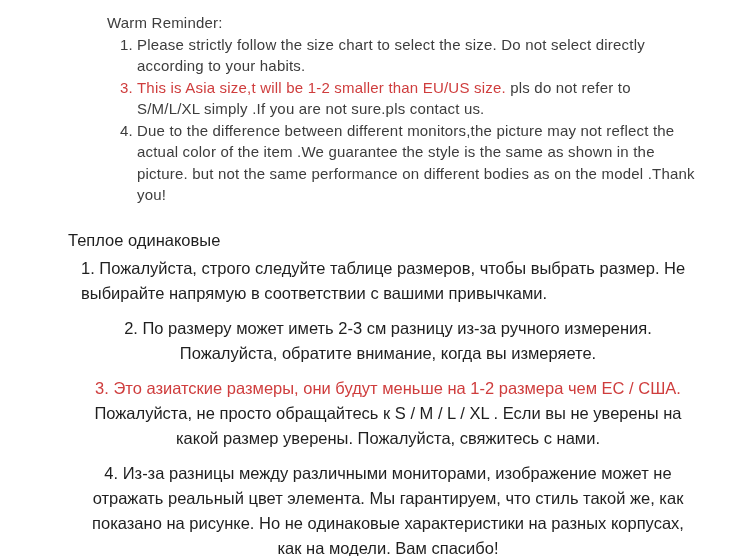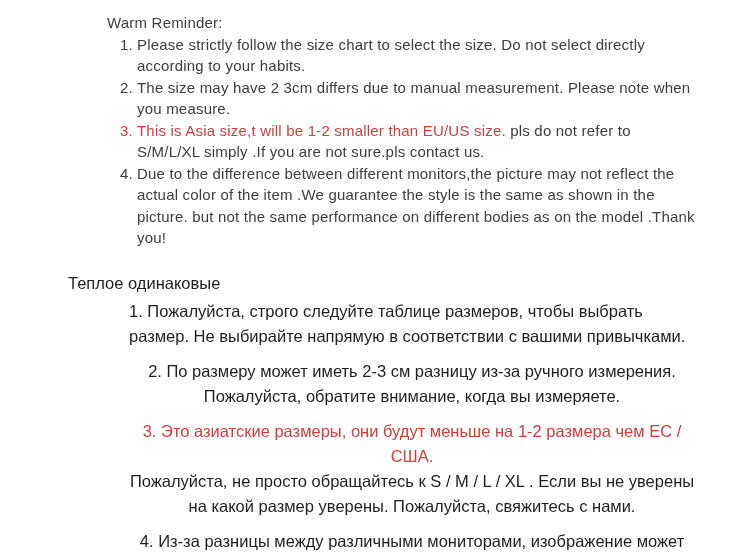--- a/index.html
+++ b/index.html
@@ -61,42 +61,40 @@
   .ru-title {
     font-size: 16.5px;
     font-weight: normal;
   }
   .ru-body {
     padding-left: 13px;
     max-width: 645px;
   }
   .ru-item {
     margin-top: 3px;
-    margin-left: 48px;
   }
   .ru-item + .ru-item {
     margin-top: 10px;
     text-align: center;
   }
   .ru-item-4 {
     margin-top: 12px;
   }
 
   .red { color: var(--red); }
 </style>
 </head>
 <body>
 
 <div class="page">
 
   <section class="en">
     <h2 class="en-title">Warm Reminder:</h2>
     <ol class="en-list">
       <li class="en-item"><span class="num">1.</span><span>Please strictly follow the size chart to select the size. Do not select directly according to your habits.</span></li>
-      <li class="en-item"><span class="num">2.</span><span>The size may have 2 3cm differs due to manual measurement. Please note when you measure.</span></li>
       <li class="en-item"><span class="num red">3.</span><span class="red">This is Asia size,t will be 1-2 smaller than EU/US size.</span><span> pls do not refer to S/M/L/XL simply .If you are not sure.pls contact us.</span></li>
       <li class="en-item"><span class="num">4.</span><span>Due to the difference between different monitors,the picture may not reflect the actual color of the item .We guarantee the style is the same as shown in the picture. but not the same performance on different bodies as on the model .Thank you!</span></li>
     </ol>
   </section>
 
   <section class="ru">
     <h2 class="ru-title">Теплое одинаковые</h2>
     <div class="ru-body">
       <p class="ru-item">1. Пожалуйста, строго следуйте таблице размеров, чтобы выбрать размер. Не выбирайте напрямую в соответствии с вашими привычками.</p>
       <p class="ru-item">2. По размеру может иметь 2-3 см разницу из-за ручного измерения. Пожалуйста, обратите внимание, когда вы измеряете.</p>

